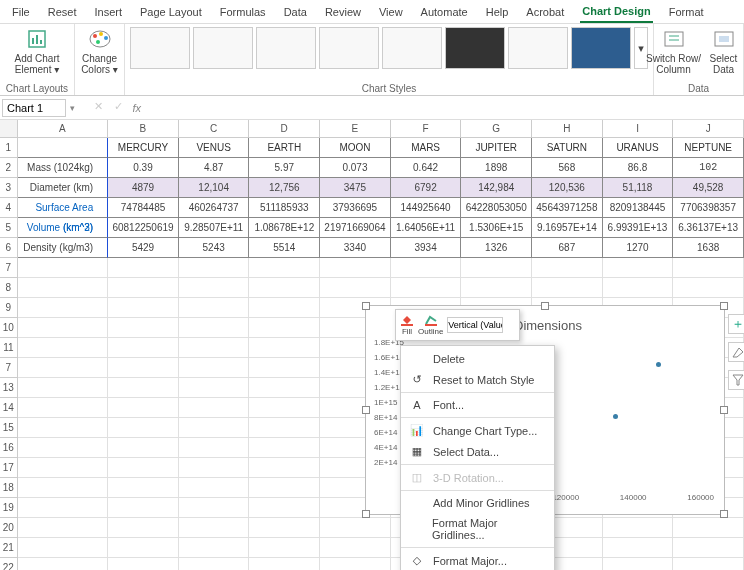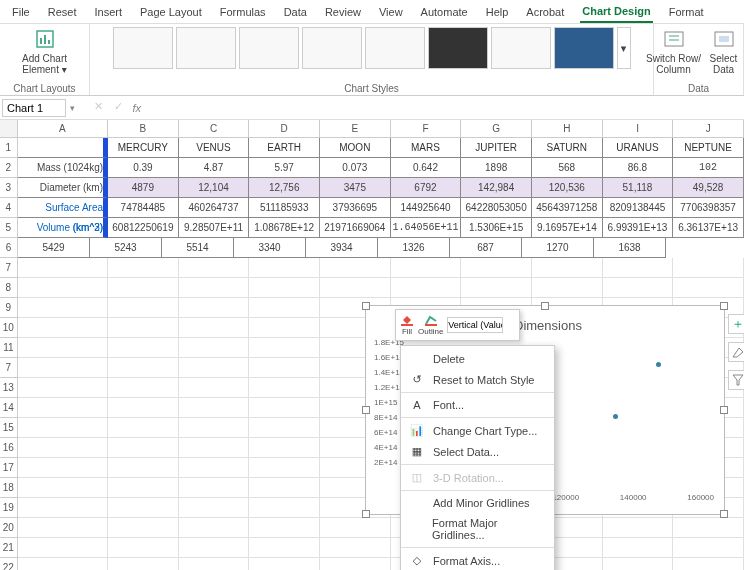--- a/index.html
+++ b/index.html
@@ -23,21 +23,21 @@
 .fx-btn{width:16px;height:16px;cursor:pointer;color:#888;text-align:center}
 .fx-label{font-style:italic;color:#888;font-size:11px;margin-left:2px}
 .grid{position:relative}
 .col-headers{display:flex;height:18px;border-bottom:1px solid #ccc;background:#fff}
 .corner{width:18px;border-right:1px solid #ccc;background:#f3f3f3}
 .col-h{border-right:1px solid #ccc;text-align:center;font-size:10px;color:#555;line-height:18px;background:#fff}
 .row{display:flex;height:20px}
 .row-h{width:18px;border-right:1px solid #ccc;border-bottom:1px solid #ccc;text-align:center;font-size:10px;color:#555;line-height:20px;background:#fff}
 .cell{border-right:1px solid #888;border-bottom:1px solid #888;font-size:10px;text-align:center;line-height:20px;overflow:hidden;white-space:nowrap}
 .hdr-cell{font-weight:400;color:#333}
-.label-cell{text-align:right;padding-right:0;border-right:5px solid #1d4ed8;border-bottom:1px solid #888;font-size:10px;line-height:20px}
+.label-cell{text-align:right;padding-right:14px;border-right:1px solid #1d4ed8;border-bottom:1px solid #888;font-size:10px;line-height:20px}
 .link-cell{color:#0563c1}
 .hl{background:#e8e0f0}
 .row.empty .cell,.row.empty .label-cell{border:none;border-right:1px solid #e0e0e0;border-bottom:1px solid #e0e0e0}
 .row.empty .row-h{border-right:1px solid #ccc;border-bottom:1px solid #ccc}
 .chart-obj{position:absolute;left:365px;top:305px;width:360px;height:210px;background:#fff;border:1px solid #bbb}
 .chart-handle{width:8px;height:8px;background:#fff;border:1px solid #888;position:absolute}
 .ch-tl{left:-4px;top:-4px}.ch-tr{right:-4px;top:-4px}.ch-bl{left:-4px;bottom:-4px}.ch-br{right:-4px;bottom:-4px}
 .ch-tm{left:50%;top:-4px;margin-left:-4px}.ch-bm{left:50%;bottom:-4px;margin-left:-4px}
 .ch-ml{left:-4px;top:50%;margin-top:-4px}.ch-mr{right:-4px;top:50%;margin-top:-4px}
 .chart-title{position:absolute;left:148px;top:12px;font-size:13px;color:#555}
@@ -87,20 +87,38 @@
               <rect x="14" y="12" width="2" height="4" fill="#4a8"></rect>
             </svg>
           </span>
         <span style="white-space:pre">Add Chart
 Element ▾</span>
       </div>
     </div>
     <div class="group-label">Chart Layouts</div>
   </div>
 
+  <div class="group" style="width:50px">
+    <div class="group-content">
+      <div class="big-btn">
+        <span class="ico">
+            <svg width="24" height="22">
+              <ellipse cx="12" cy="11" rx="10" ry="8" fill="none" stroke="#888"></ellipse>
+              <circle cx="7" cy="8" r="2" fill="#e74c3c"></circle>
+              <circle cx="13" cy="6" r="2" fill="#f1c40f"></circle>
+              <circle cx="18" cy="10" r="2" fill="#3498db"></circle>
+              <circle cx="10" cy="14" r="2" fill="#2ecc71"></circle>
+            </svg>
+          </span>
+        <span style="white-space:pre">Change
+Colors ▾</span>
+      </div>
+    </div>
+    <div class="group-label"></div>
+  </div>
 
   <div class="group" style="flex:1">
     <div class="group-content styles-gallery">
       <div class="style-thumb"></div>
       <div class="style-thumb"></div>
       <div class="style-thumb"></div>
       <div class="style-thumb"></div>
       <div class="style-thumb"></div>
       <div class="style-thumb dark"></div>
       <div class="style-thumb"></div>
@@ -213,28 +231,29 @@
         <div class="cell" style="width: 72px;">8209138445</div>
         <div class="cell" style="width: 72px;">7706398357</div>
       </div>
       <div class="row">
         <div class="row-h">5</div>
         <div class="label-cell link-cell" style="width: 92px;">Volume (km^3)</div>
         <div class="cell" style="width: 72px;">60812250619</div>
         <div class="cell" style="width: 72px;">9.28507E+11</div>
         <div class="cell" style="width: 72px;">1.08678E+12</div>
         <div class="cell" style="width: 72px;">21971669064</div>
-        <div class="cell" style="width: 72px; font-family: Liberation Mono, monospace;">1.64056E+11</div>
+        <div class="cell" style="width: 72px;">1.64056E+11</div>
         <div class="cell" style="width: 72px;">1.5306E+15</div>
         <div class="cell" style="width: 72px;">9.16957E+14</div>
         <div class="cell" style="width: 72px;">6.99391E+13</div>
         <div class="cell" style="width: 72px;">6.36137E+13</div>
       </div>
       <div class="row">
         <div class="row-h">6</div>
+        <div class="label-cell" style="width: 92px;">Density (kg/m3)</div>
         <div class="cell" style="width: 72px;">5429</div>
         <div class="cell" style="width: 72px;">5243</div>
         <div class="cell" style="width: 72px;">5514</div>
         <div class="cell" style="width: 72px;">3340</div>
         <div class="cell" style="width: 72px;">3934</div>
         <div class="cell" style="width: 72px;">1326</div>
         <div class="cell" style="width: 72px;">687</div>
         <div class="cell" style="width: 72px;">1270</div>
         <div class="cell" style="width: 72px;">1638</div>
       </div>
@@ -545,15 +564,15 @@
       <span class="cm-icon"></span>
       <span>Add Minor Gridlines</span>
     </div>
     <div class="cm-item">
       <span class="cm-icon"></span>
       <span>Format Major Gridlines...</span>
     </div>
     <div class="cm-sep"></div>
     <div class="cm-item">
       <span class="cm-icon">◇</span>
-      <span>Format Axis...</span>
+      <span>Format Major...</span>
     </div>
   </div>
 
 </body></html>

